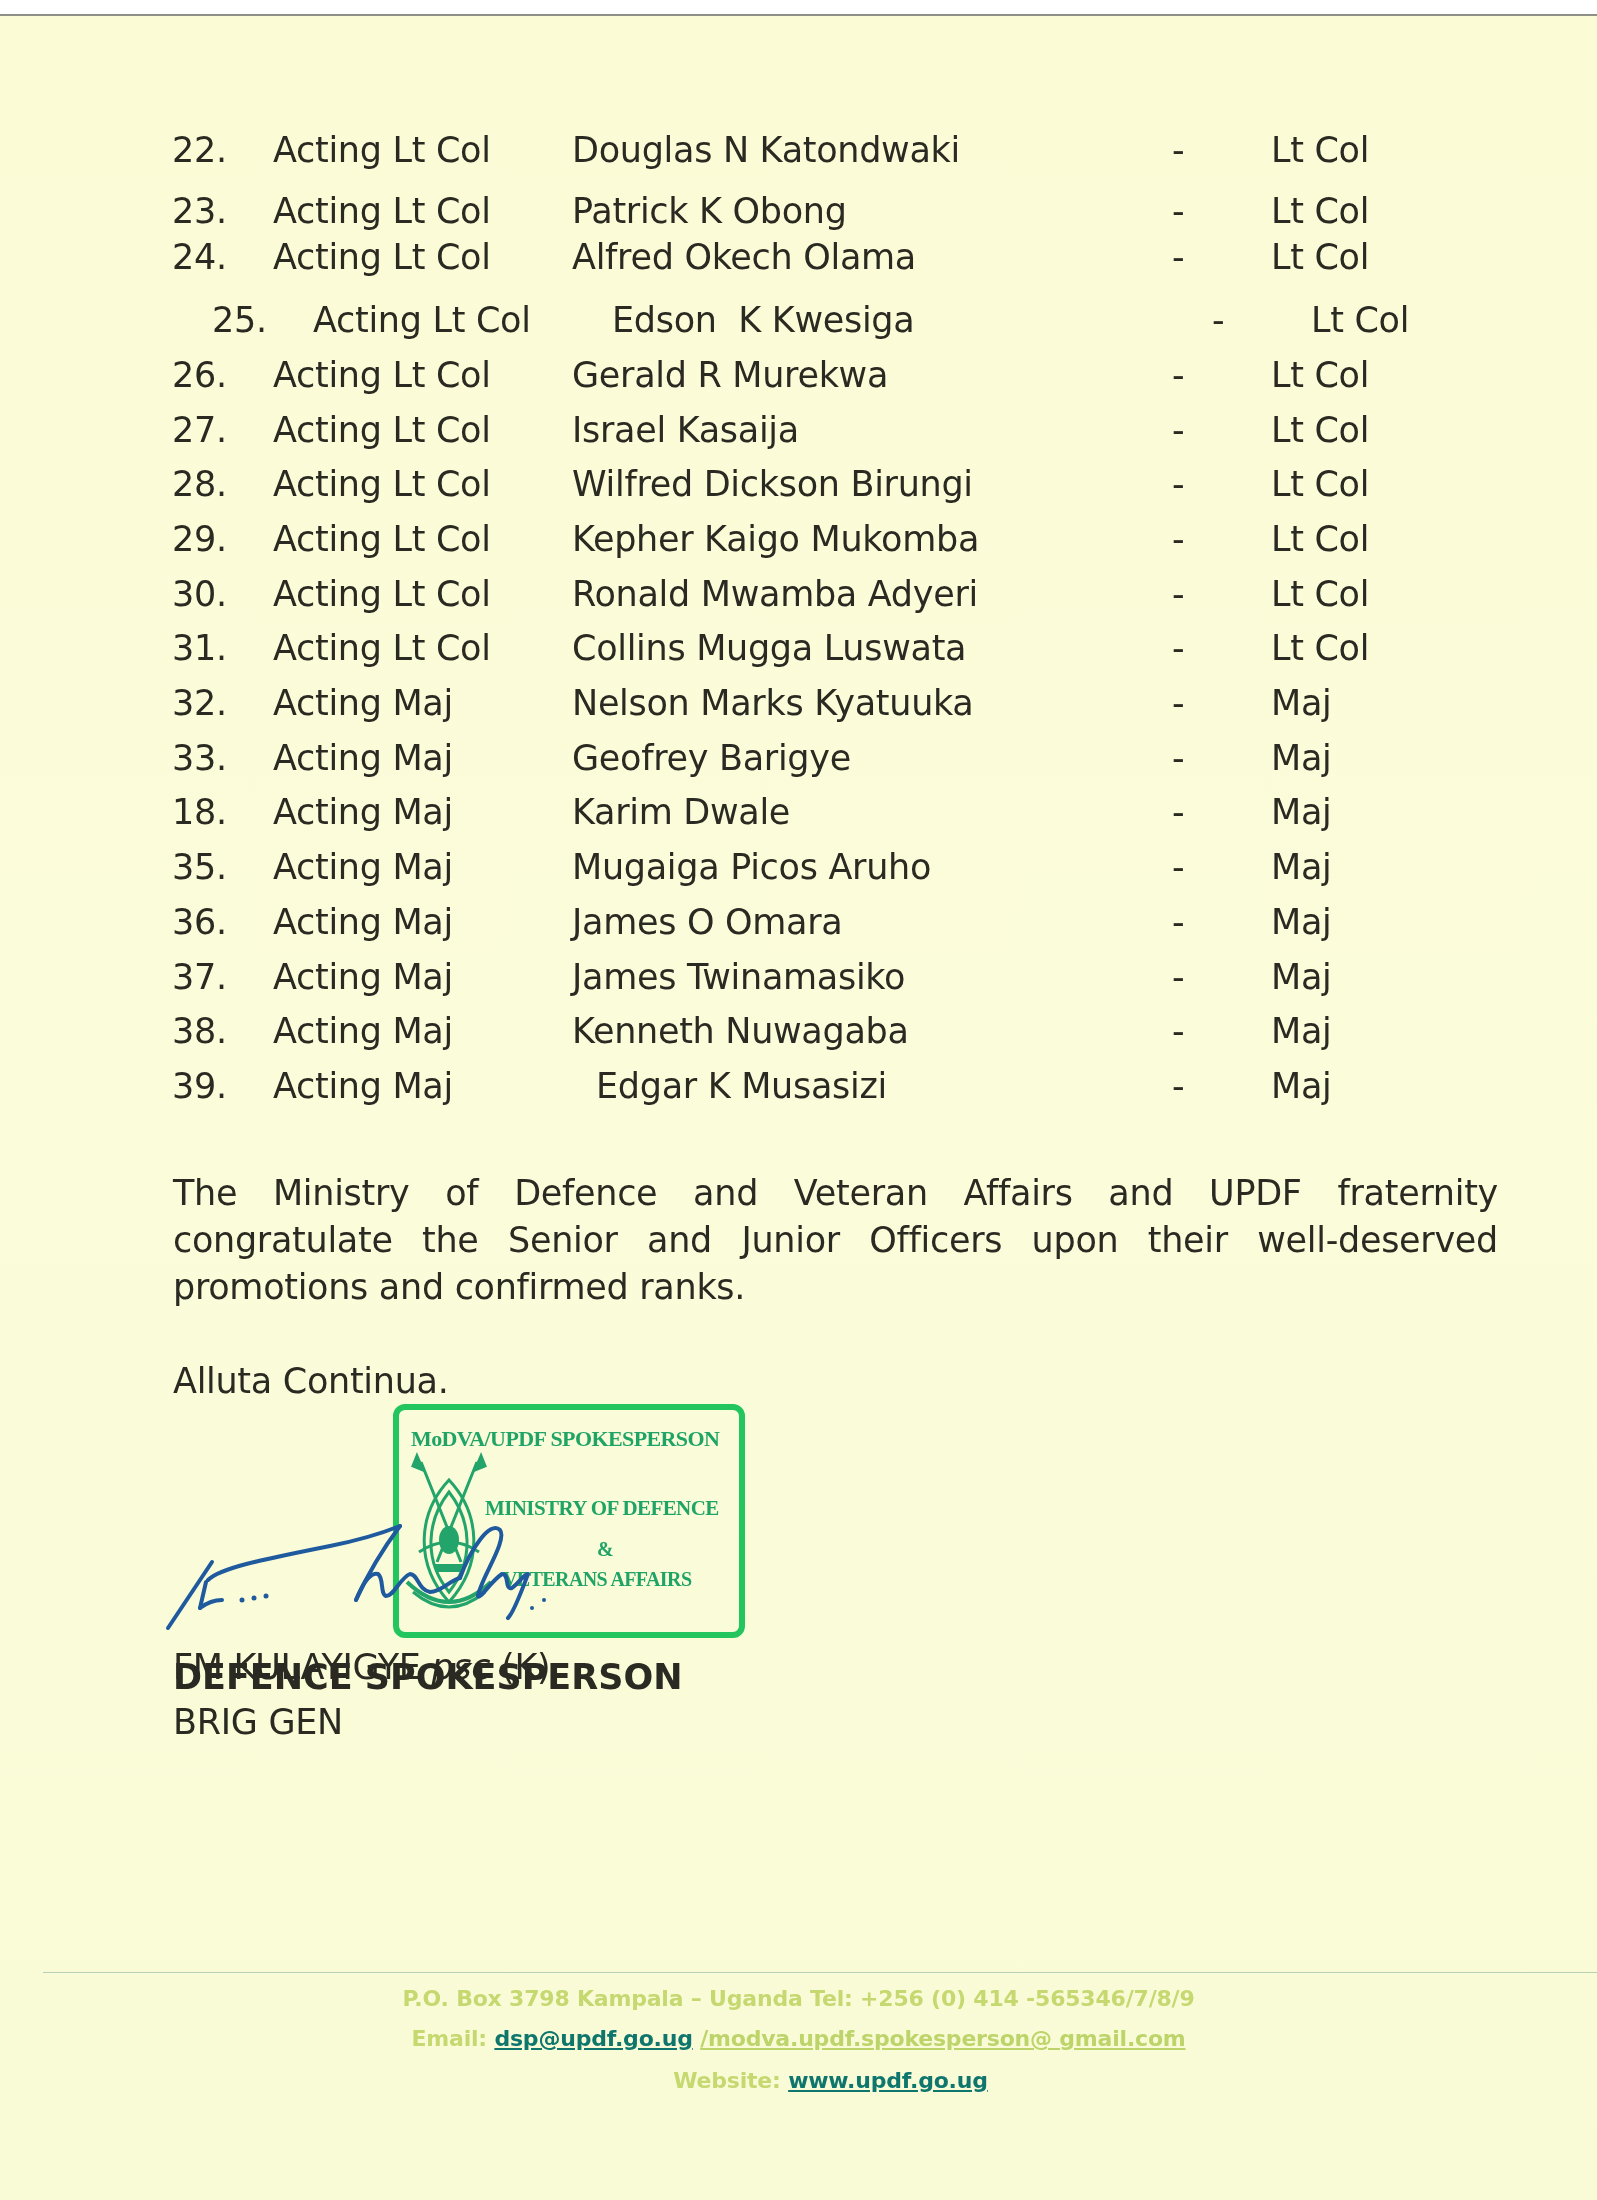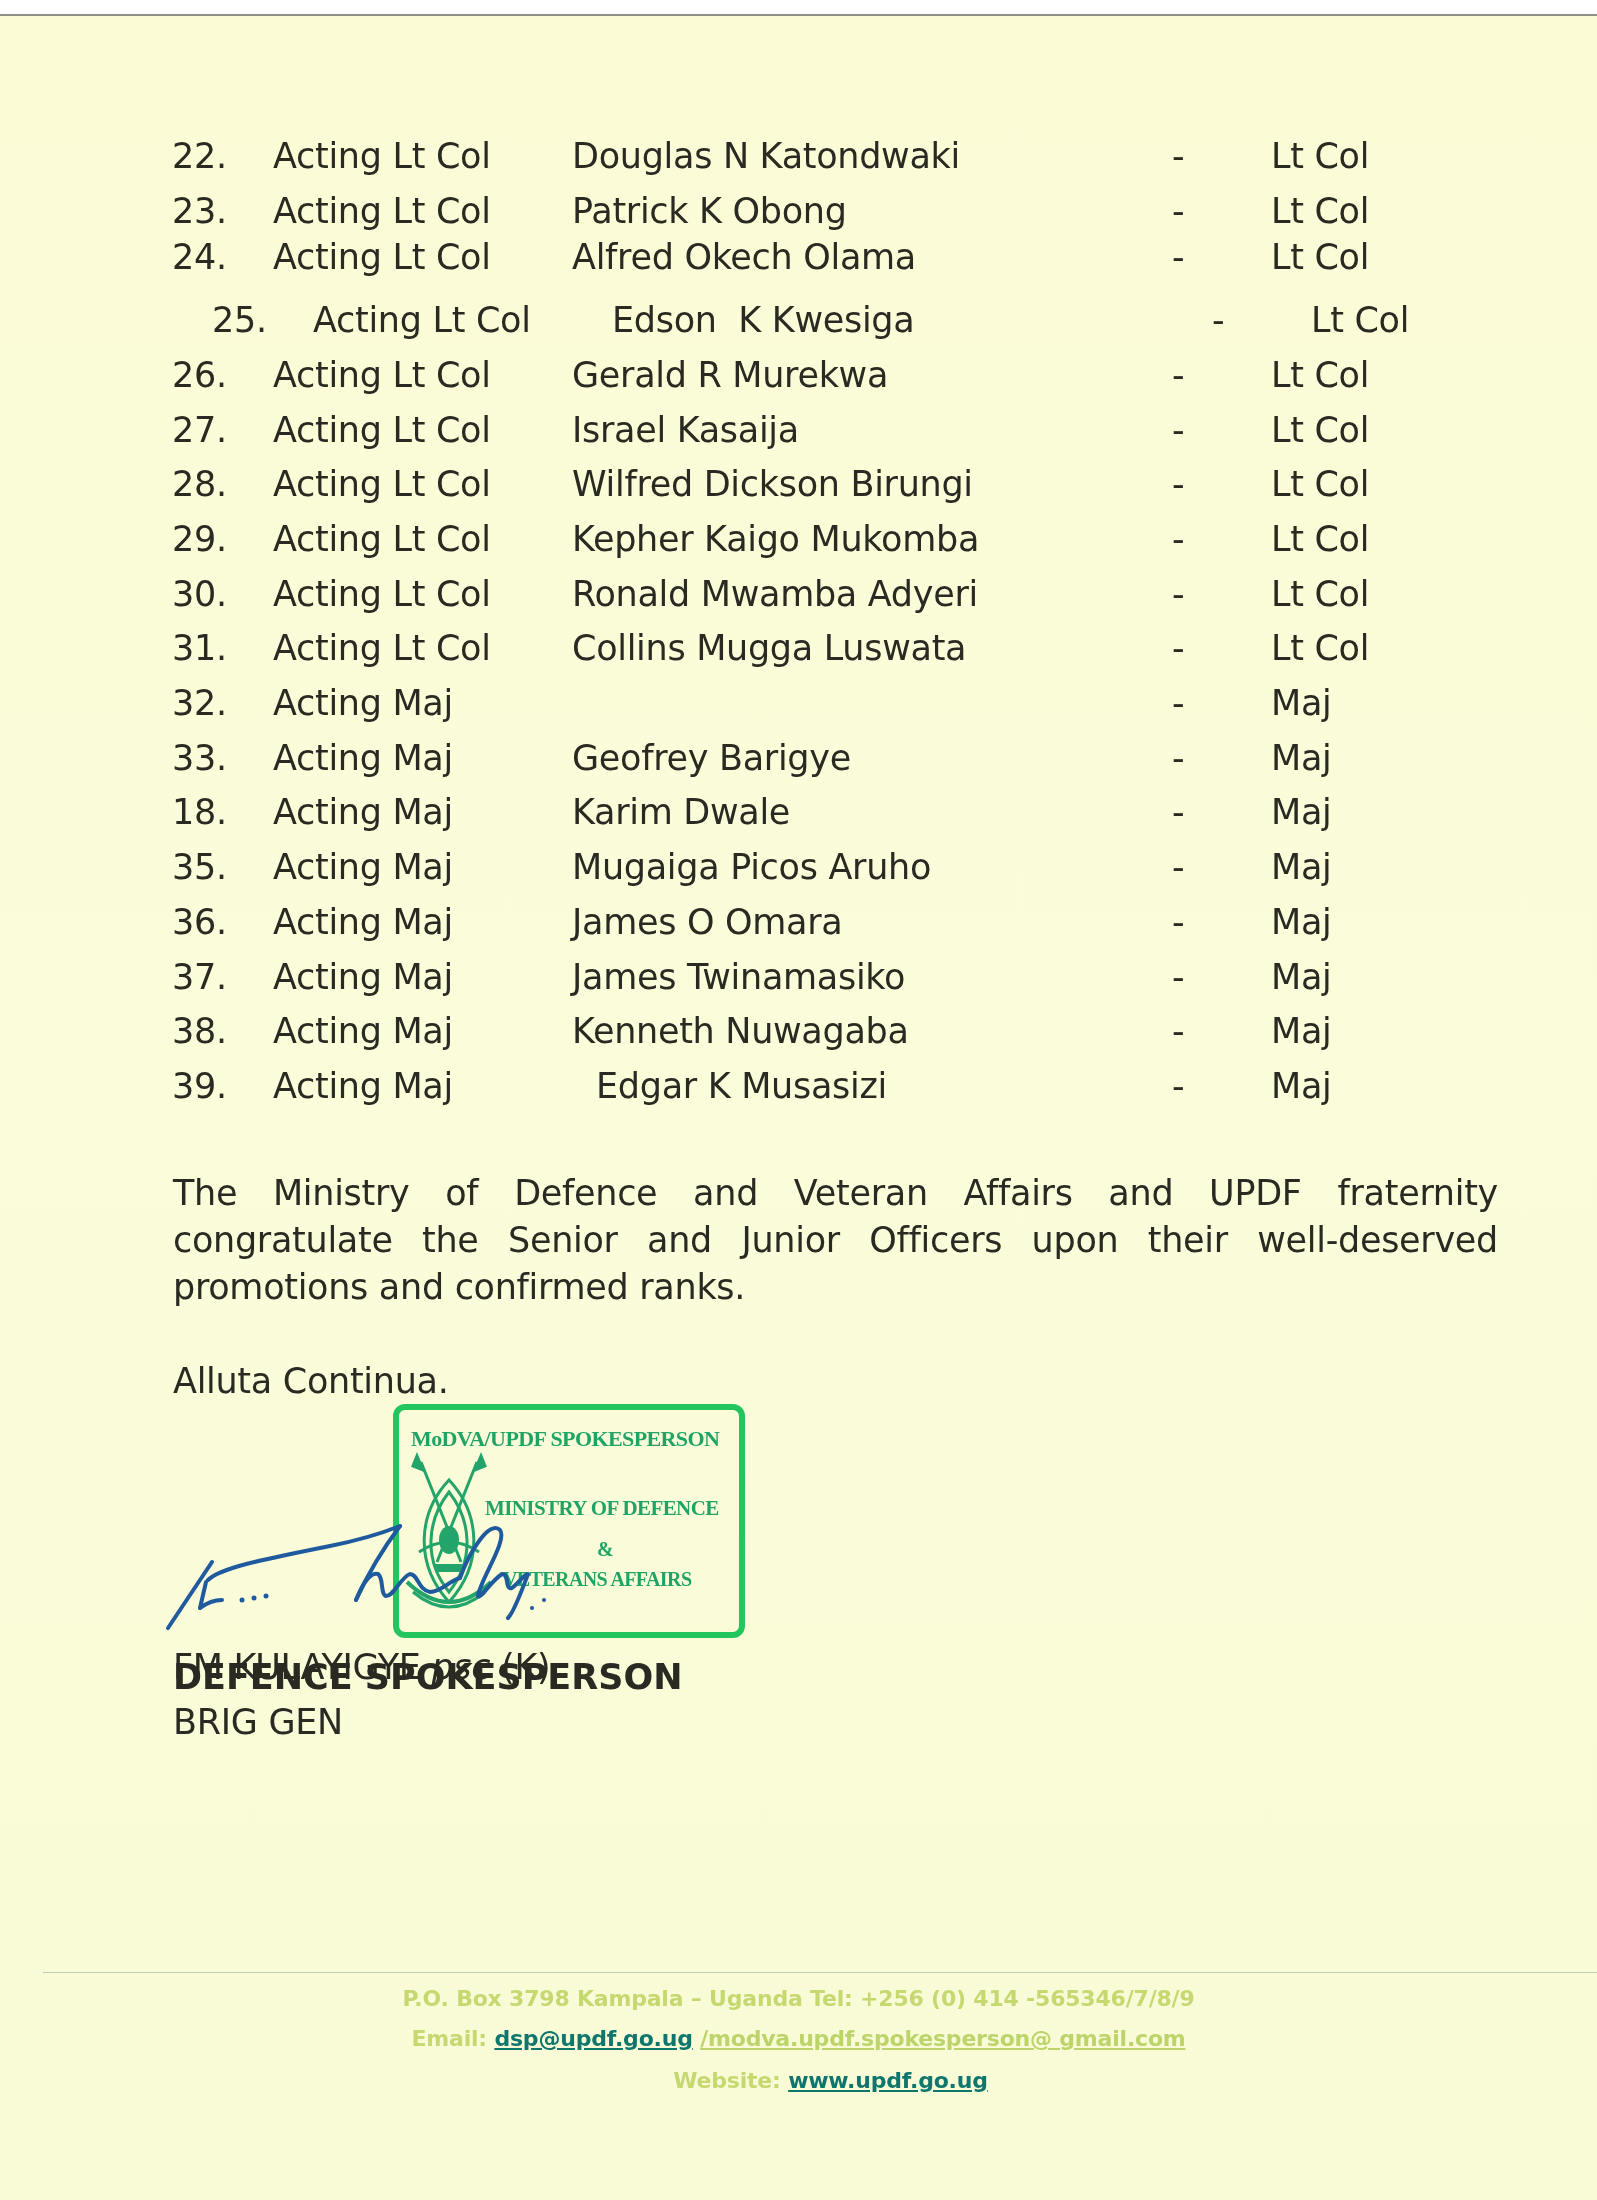--- a/index.html
+++ b/index.html
@@ -72,21 +72,21 @@
   .link-blue { color: #0f766e; }
   .link-green { color: #bcd46a; }
 </style>
 </head>
 <body>
 
 <div class="top-strip"></div>
 <div class="page"></div>
 
 <div id="rows">
-    <div class="row" style="top: 134px;">
+    <div class="row" style="top: 128px;">
       <span class="c-num" style="white-space: pre;">22.</span>
       <span class="c-rank" style="white-space: pre;">Acting Lt Col</span>
       <span class="c-name" style="white-space: pre;">Douglas N Katondwaki</span>
       <span class="c-dash" style="white-space: pre;">-</span>
       <span class="c-new" style="white-space: pre;">Lt Col</span>
     </div>
     <div class="row" style="top: 188.7px;">
       <span class="c-num" style="white-space: pre;">23.</span>
       <span class="c-rank" style="white-space: pre;">Acting Lt Col</span>
       <span class="c-name" style="white-space: pre;">Patrick K Obong</span>
@@ -145,20 +145,21 @@
     <div class="row" style="top: 626.3px;">
       <span class="c-num" style="white-space: pre;">31.</span>
       <span class="c-rank" style="white-space: pre;">Acting Lt Col</span>
       <span class="c-name" style="white-space: pre;">Collins Mugga Luswata</span>
       <span class="c-dash" style="white-space: pre;">-</span>
       <span class="c-new" style="white-space: pre;">Lt Col</span>
     </div>
     <div class="row" style="top: 681px;">
       <span class="c-num" style="white-space: pre;">32.</span>
       <span class="c-rank" style="white-space: pre;">Acting Maj</span>
+      <span class="c-name" style="white-space: pre;">Nelson Marks Kyatuuka</span>
       <span class="c-dash" style="white-space: pre;">-</span>
       <span class="c-new" style="white-space: pre;">Maj</span>
     </div>
     <div class="row" style="top: 735.7px;">
       <span class="c-num" style="white-space: pre;">33.</span>
       <span class="c-rank" style="white-space: pre;">Acting Maj</span>
       <span class="c-name" style="white-space: pre;">Geofrey Barigye</span>
       <span class="c-dash" style="white-space: pre;">-</span>
       <span class="c-new" style="white-space: pre;">Maj</span>
     </div>

